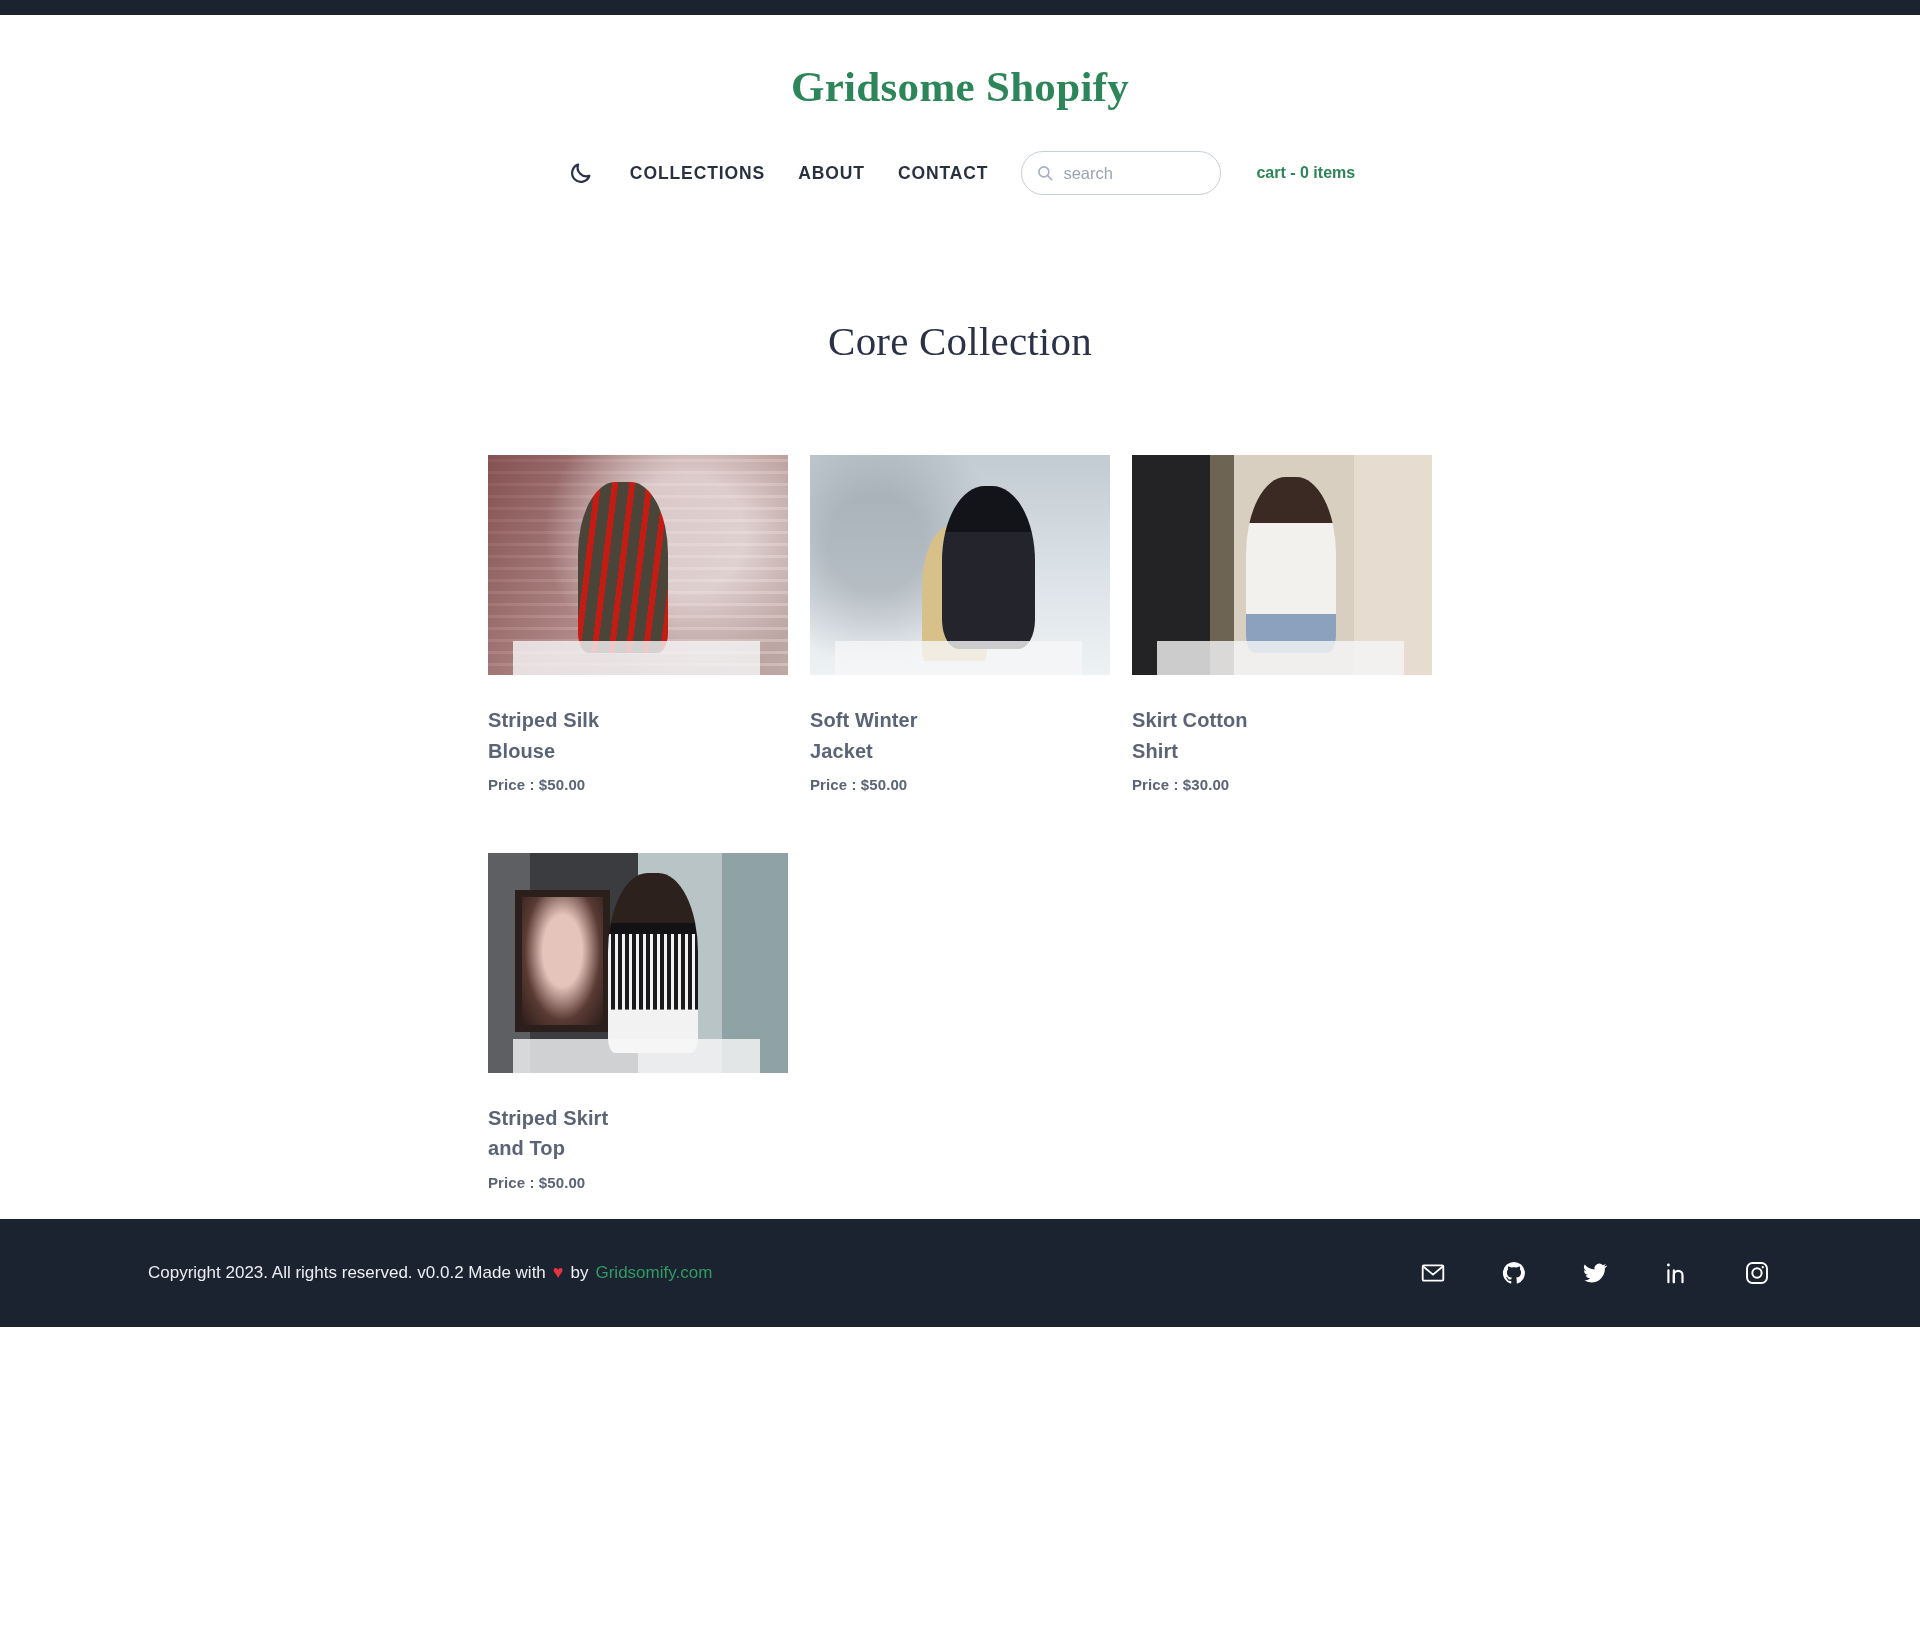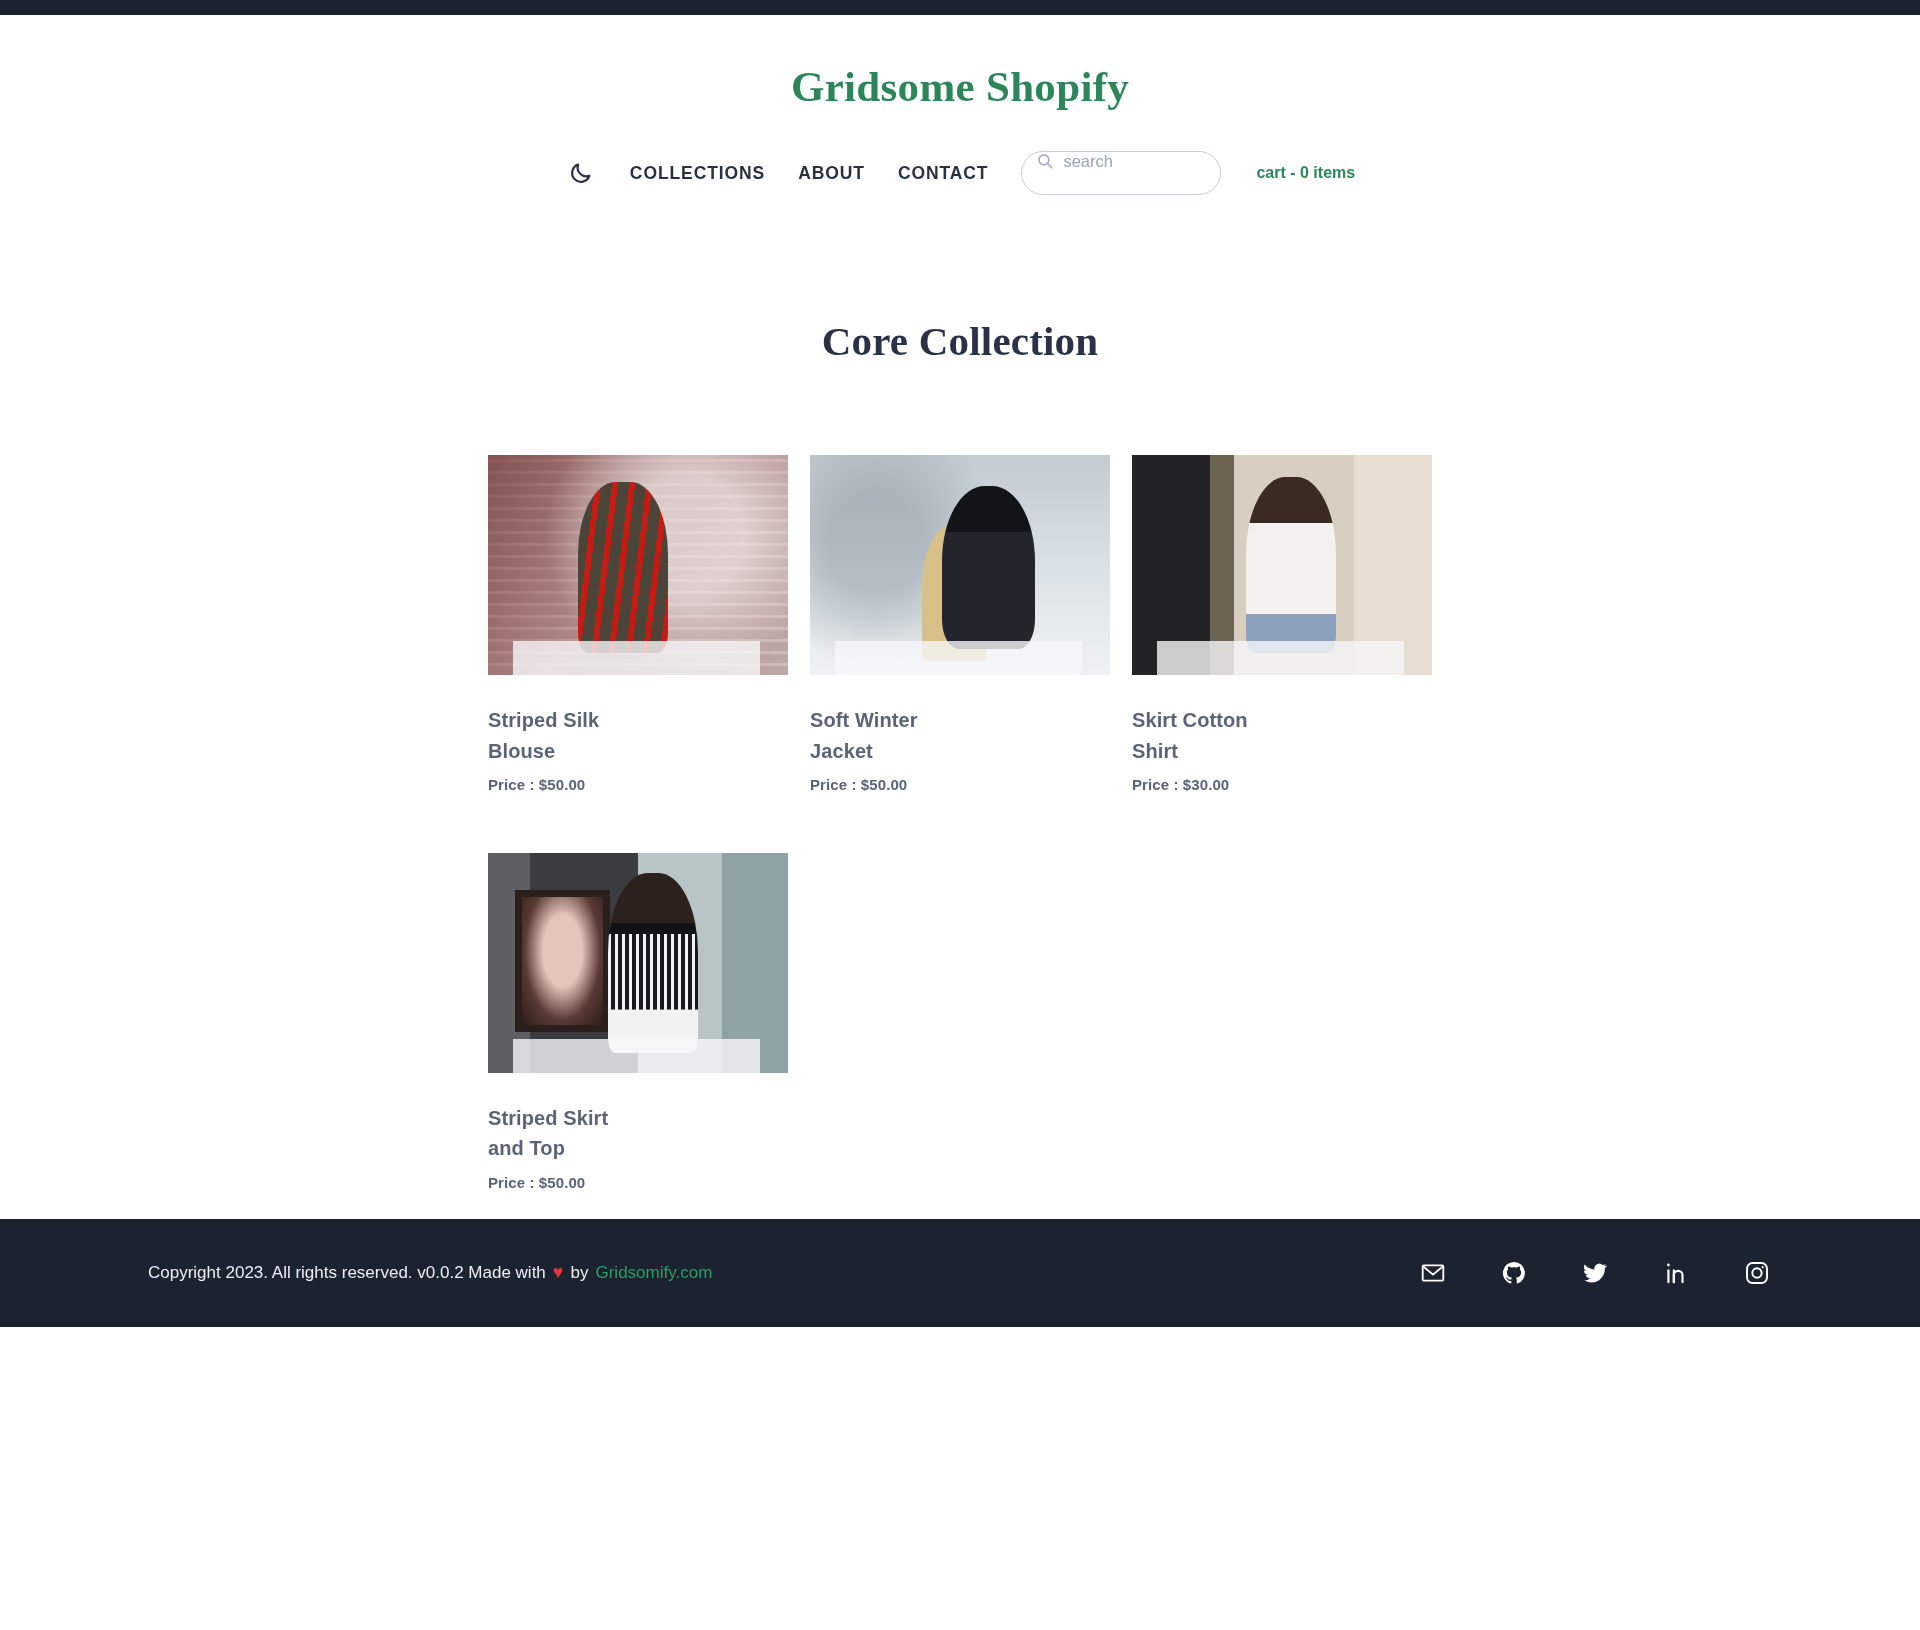--- a/index.html
+++ b/index.html
@@ -78,21 +78,21 @@
     margin-right: 33px;
     white-space: nowrap;
   }
 
   .search-wrap {
     width: 200px;
     height: 44px;
     border: 1.5px solid #c6cedb;
     border-radius: 999px;
     display: flex;
-    align-items: flex-start;
+    align-items: center;
     padding: 0 14px;
     gap: 9px;
     background: #ffffff;
     margin-right: 35px;
   }
   .search-wrap svg { flex: 0 0 auto; }
   .search-input {
     border: none;
     outline: none;
     background: transparent;
@@ -116,21 +116,21 @@
   .main {
     flex: 1 1 auto;
     background: #ffffff;
     padding-top: 118px;
   }
 
   .collection-title {
     text-align: center;
     font-family: "Liberation Serif", serif;
     font-size: 41px;
-    font-weight: 700;
+    font-weight: 400;
     color: #2b3248;
     letter-spacing: 0.2px;
   }
 
   .grid {
     width: 944px;
     margin: 0 auto;
     margin-top: 90px;
     display: grid;
     grid-template-columns: repeat(3, 300px);

